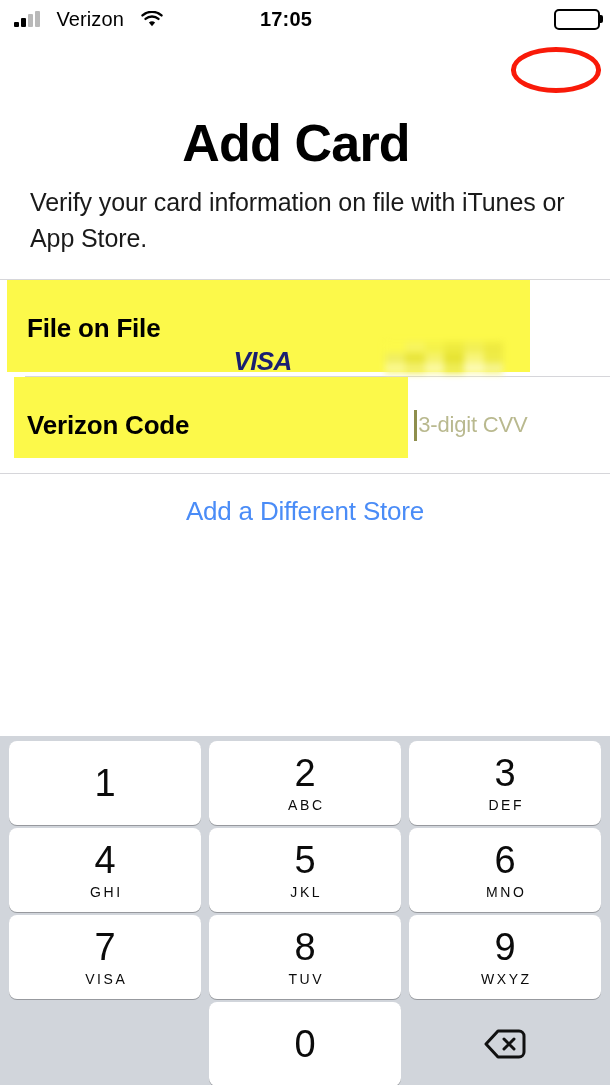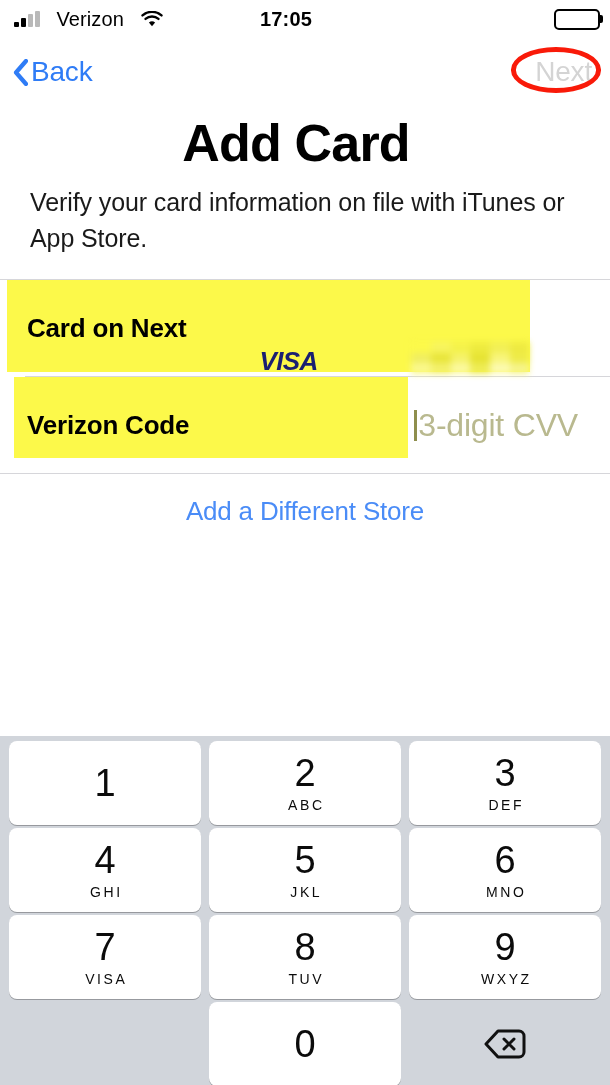--- a/index.html
+++ b/index.html
@@ -121,21 +121,21 @@
     position: absolute; right: 18px; top: 50%; transform: translateY(-50%);
     font-size: 26px; font-weight: bold; font-style: italic;
     color: #1a1f71; letter-spacing: -0.6px; z-index: 2;
   }
 
   .cvv-wrap { position: absolute; left: 252px; display: flex; align-items: center; z-index: 2; }
   .caret {
     display: inline-block; width: 3px; height: 31px;
     background: #8e8e4d; margin-right: 1px;
   }
-  .cvv-placeholder { font-size: 32px; color: #b9b98f; letter-spacing: -0.2px; }
+  .cvv-placeholder { font-size: 22px; color: #b9b98f; letter-spacing: -0.2px; }
 
   .add-diff-card {
     position: absolute; top: 496px; left: 0; width: 610px;
     text-align: center; font-size: 26px; color: #4a8cf7;
     letter-spacing: -0.2px; cursor: pointer;
   }
 
   
   .keypad {
     position: absolute; left: 0; top: 736px;
@@ -186,42 +186,31 @@
     </div>
     <div class="status-time">17:05</div>
     <div class="status-right">
       <span class="battery">
         <span class="battery-fill"></span>
         <span class="battery-nub"></span>
       </span>
     </div>
   </div>
 
-  <div class="nav-bar">
-    <div class="nav-back">
-      <span>
-        <svg class="chev-left" viewBox="0 0 15 27">
-          <path d="M13 2 L3 13.5 L13 25" stroke="#2f7cf6" stroke-width="4.2" fill="none" stroke-linecap="round" stroke-linejoin="round"></path>
-        </svg>
-      </span>
-      <span class="nav-back-label">Back</span>
-    </div>
-    <div class="nav-next">Next</div>
-  </div>
   <div class="annot-ellipse"></div>
 
   <div class="page-title">Add Card</div>
   <div class="page-subtitle">Verify your card information on file with iTunes or App Store.</div>
 
   <div class="form-section">
     <div class="sep-full"></div>
 
     <div class="form-row">
       <div class="hl hl-card"></div>
-      <span class="row-label">Card on Next</span>
+      <span class="row-label">File on File</span>
       <span class="redacted">
         <span style="background:#fcf94a"></span>
           <span style="background:#f7f45e"></span>
           <span style="background:#f4f24a"></span>
           <span style="background:#eeeb3f"></span>
           <span style="background:#f2ef55"></span>
           <span style="background:#eeea41"></span>
         <span style="background:#f0ee60"></span>
           <span style="background:#e8e53a"></span>
           <span style="background:#f5f26a"></span>

